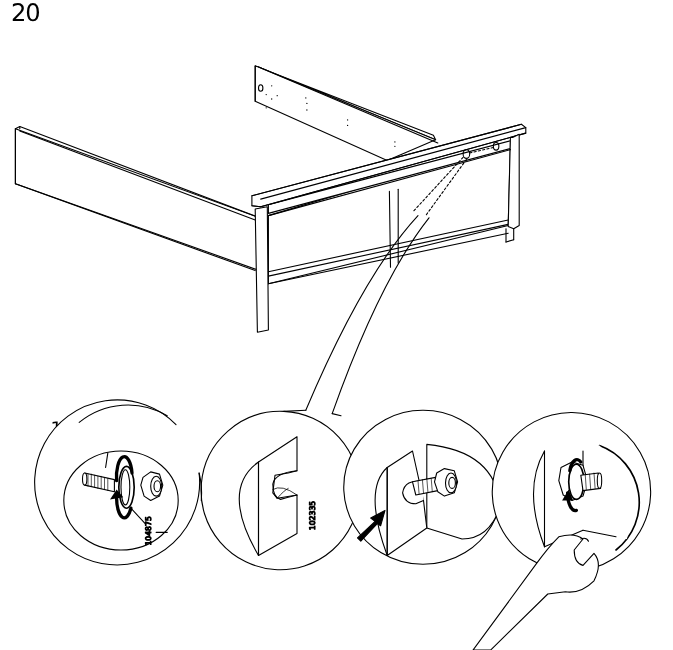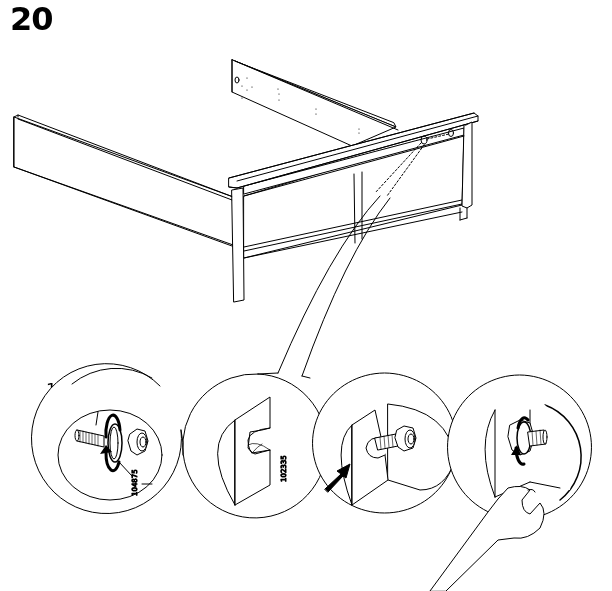--- a/index.html
+++ b/index.html
@@ -1,17 +1,17 @@
 <!DOCTYPE html>
 <html><head>
   <meta charset="utf-8">
   <style>
     html, body { margin: 0; padding: 0; background: #ffffff; }
     body { width: 612px; height: 591px; position: relative; overflow: hidden; font-family: "DejaVu Sans", sans-serif; }
-    .step-number { position: absolute; left: 10px; top: 0px; font-family: "DejaVu Sans", sans-serif; font-weight: bold; font-size: 32px; color: #000; letter-spacing: -1px; }
+    .step-number { position: absolute; left: 10px; top: 0px; font-family: "DejaVu Sans", sans-serif; font-weight: normal; font-size: 22px; color: #000; letter-spacing: -1px; }
     .qty-label { position: absolute; left: 46px; top: 380px; font-family: "DejaVu Sans", sans-serif; font-size: 17px; color: #000; }
     svg.main { position: absolute; left: 0; top: 0; }
     .part-num { font-family: "DejaVu Sans", sans-serif; font-size: 7px; fill: #000; }
   </style>
 </head>
 <body>
 
 <div class="step-number">20</div>
 <div class="qty-label">1x</div>
 

